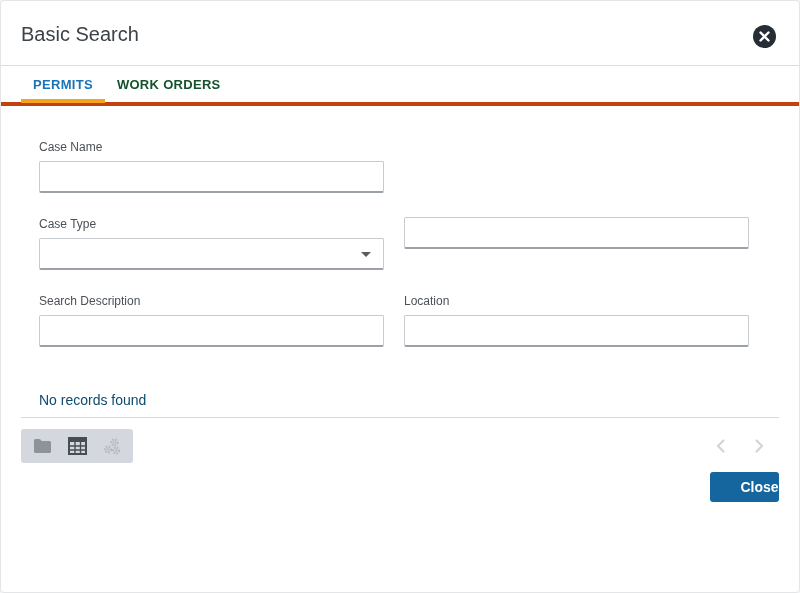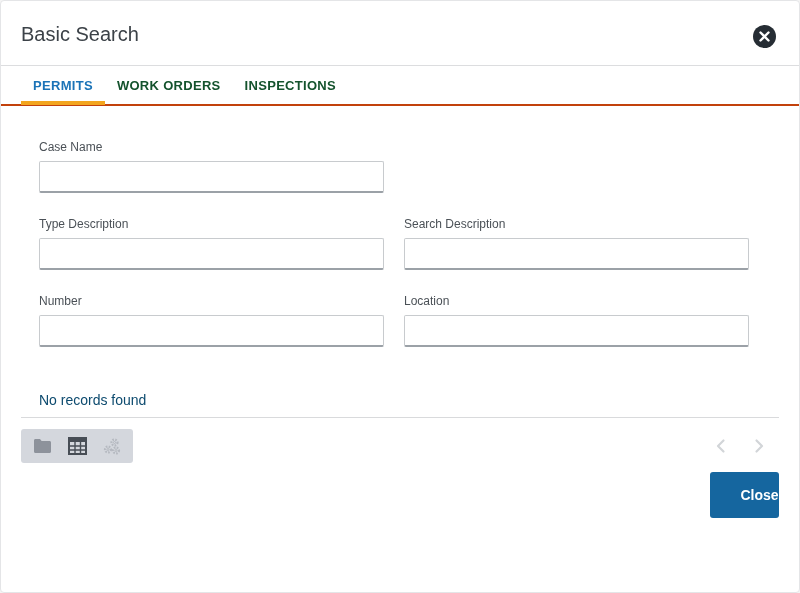--- a/index.html
+++ b/index.html
@@ -11,21 +11,21 @@
   }
   
   .modal-header {
     display:flex; justify-content:space-between; align-items:flex-start;
     height:65px; padding:22px 23px 0 20px;
     border-bottom:1px solid #dcdddf;
   }
   .modal-title { font-size:20px; font-weight:400; color:#3c4248;text-align:center; }
   .close-icon-btn { border:none; background:transparent; cursor:pointer; padding:0; margin-top:2px; line-height:0; }
   
-  .tab-bar { display:flex; height:40px; padding-left:20px; border-bottom:2px solid #c2410c; }
+  .tab-bar { display:flex; height:40px; padding-left:20px; border-bottom:4px solid #c2410c; }
   .tab {
     position:relative; display:flex; align-items:center;
     padding:0 12px; font-size:13px; font-weight:bold; letter-spacing:.3px;
     color:#14532d; cursor:pointer; white-space:nowrap;
   }
   .tab.active { color:#1b73b7; }
   .tab.active::after {
     content:""; position:absolute; left:0; right:0; bottom:-1px; height:4px;
     background:#f3a51e;
   }
@@ -57,21 +57,21 @@
   .list-footer { display:flex; justify-content:space-between; align-items:center; margin:11px 32px 0 20px; }
   .view-toolbar {
     display:flex; align-items:center; gap:16px;
     background:#d4d7dd; border-radius:3px; height:34px; padding:0 12px;
   }
   .tool-btn { border:none; background:transparent; padding:0; line-height:0; cursor:pointer; }
   .pager { display:flex; align-items:center; gap:22px; }
   .pager-btn { border:none; background:transparent; padding:0; line-height:0; cursor:default; }
   .modal-footer { display:flex; justify-content:flex-end; margin:9px 20px 0 0; }
   .close-button {
-    width:69px; height:46px; background:#15669f; color:#ffffff;
+    width:69px; height:30px; background:#15669f; color:#ffffff;
     border:none; border-radius:3px; font-size:14px; font-weight:bold;
     font-family:"Liberation Sans", sans-serif; cursor:pointer;padding-left:30px;
   }
 </style>
 </head>
 <body>
 
 <div class="modal">
 
   <div class="modal-header">
@@ -82,45 +82,46 @@
           <circle cx="11.5" cy="11.5" r="11.5" fill="#262d34"></circle>
           <path d="M7.5 7.5 L15.5 15.5 M15.5 7.5 L7.5 15.5" stroke="#ffffff" stroke-width="2.4" stroke-linecap="round"></path>
         </svg>
       </span>
     </button>
   </div>
 
   <div class="tab-bar">
     <div class="tab active">PERMITS</div>
     <div class="tab">WORK ORDERS</div>
-    <div class="tab">INSPECTIONS</div>
   </div>
 
   <div class="form-grid">
 
     <div class="field">
       <label>Case Name</label>
       <input class="text-input" type="text" value="" style="">
     </div>
     <div class="field"></div>
 
     <div class="field">
-      <label>Type Description</label>
+      <label>Case Type</label>
+      <div class="select-wrap">
+        <select class="select-input"></select>
+        <span class="select-caret"></span>
+      </div>
+    </div>
+    <div class="field">
       <input class="text-input" type="text" value="" style="">
     </div>
 
     <div class="field">
       <label>Search Description</label>
       <input class="text-input" type="text" value="" style="">
     </div>
 
-    <div class="field">
-      <label>Number</label>
-      <input class="text-input" type="text" value="" style="">
-    </div>
     <div class="field">
       <label>Location</label>
       <input class="text-input" type="text" value="" style="">
     </div>
 
   </div>
 
   <div class="no-records">No records found</div>
   <hr class="results-divider">
 

